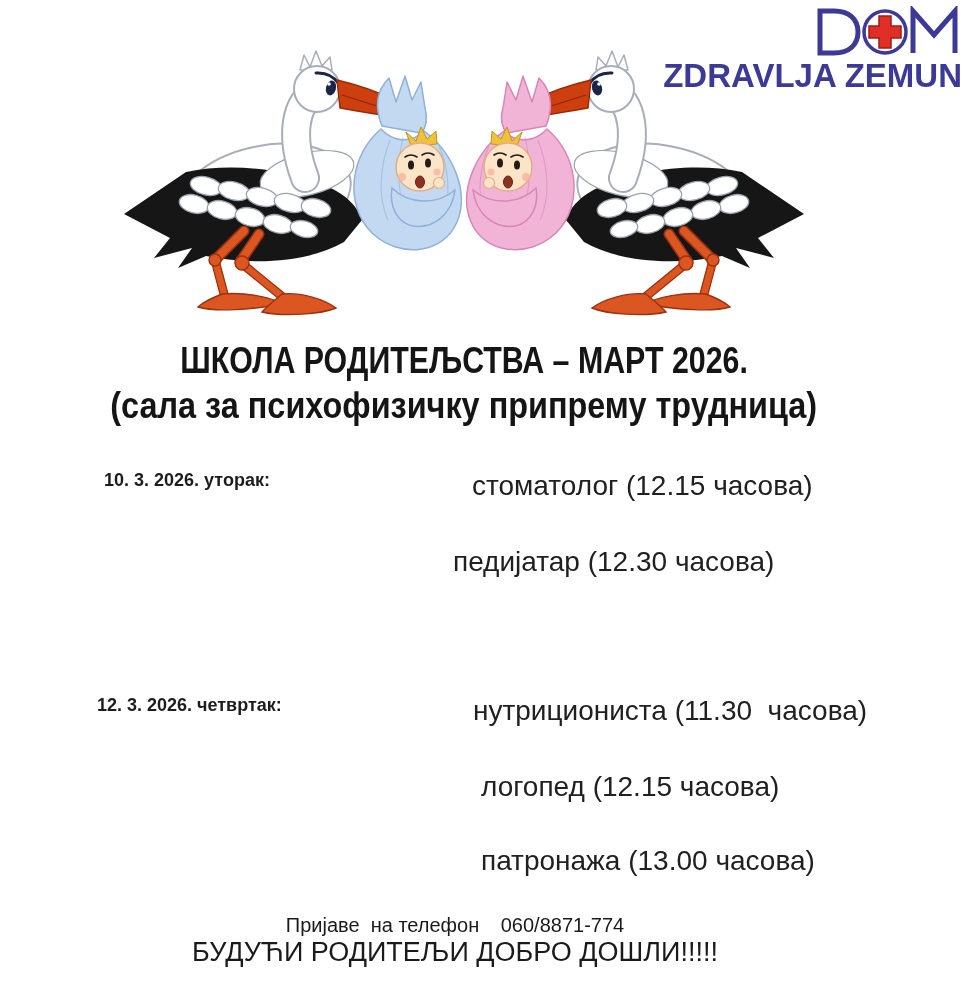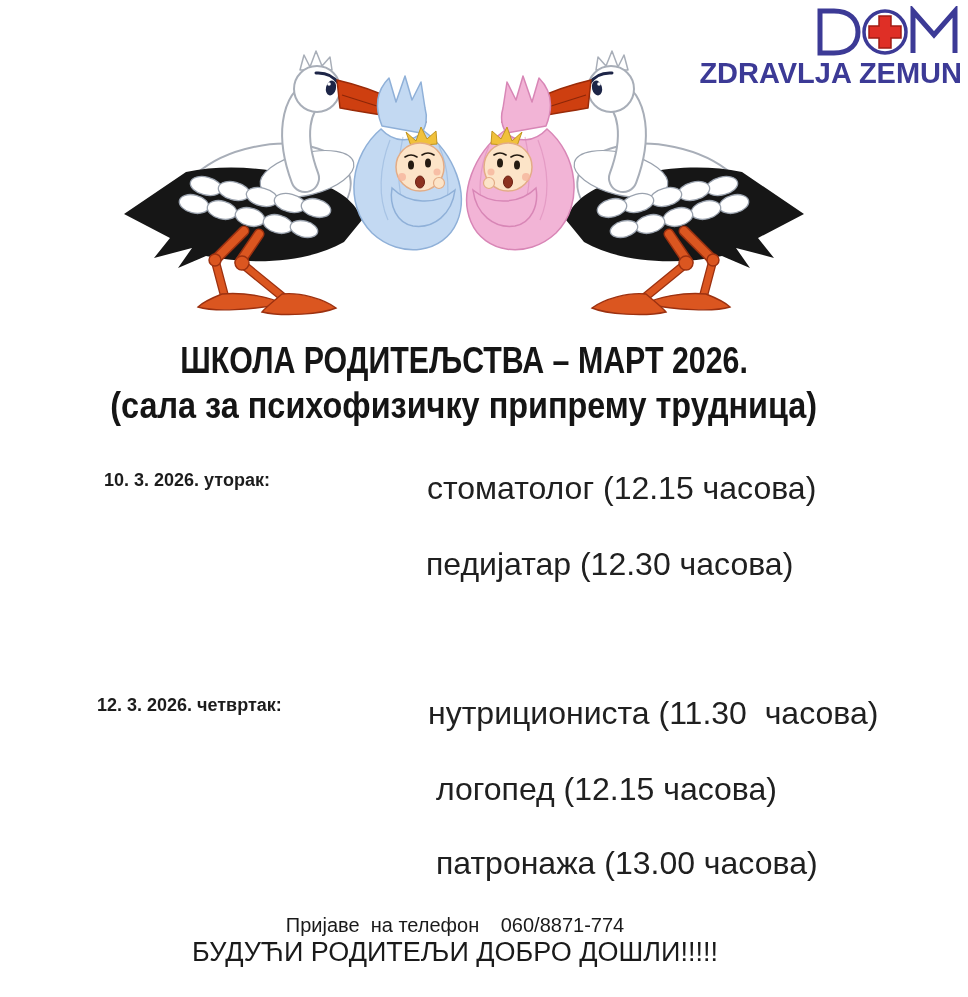--- a/index.html
+++ b/index.html
@@ -4,42 +4,42 @@
 <style>
   html,body { margin:0; padding:0; background:#ffffff; }
   .page {
     position:relative; width:968px; height:997px; background:#ffffff;
     font-family:"Liberation Sans", sans-serif; color:#1a1a1a; overflow:hidden;
   }
   
   .logo { position:absolute; top:6px; right:6px; display:flex; flex-direction:column; align-items:flex-end; }
   .logo-mark { width:150px; height:52px; display:block; margin-right:2px; }
   .logo-word {
-    font-size:29px; font-weight:bold; color:#3c3a96; letter-spacing:0px;
+    font-size:33px; font-weight:bold; color:#3c3a96; letter-spacing:0px;
     margin-top:-1px; white-space:nowrap;
   }
   
   .illo { position:absolute; left:94px; top:36px; width:740px; height:300px; }
   .illo svg { width:100%; height:100%; display:block; }
   .side-blue { --b:#c3d9f2; --bd:#8fb0d8; }
   .side-pink { --b:#f2b4d6; --bd:#d886b6; }
   
   .title-wrap {
     position:absolute; left:0px; right:40px; top:338px;
     display:flex; flex-direction:column; align-items:center; text-align:center;
   }
   .t1 { font-size:37px; font-weight:bold; line-height:46px; color:#151515;
         transform:scaleX(0.82); transform-origin:center; white-space:nowrap; }
   .t2 { font-size:36px; font-weight:bold; line-height:44px; color:#151515;
         transform:scaleX(0.90); transform-origin:center; white-space:nowrap; }
   
   .sched { position:absolute; left:0; top:0; width:100%; height:100%; }
   .row { position:absolute; left:0; width:100%; height:34px; }
   .date { position:absolute; font-size:18px; font-weight:bold; color:#1c1c1c; white-space:pre-wrap; }
-  .svc  { position:absolute; font-size:32px; font-weight:normal; color:#202020; white-space:pre-wrap; }
+  .svc  { position:absolute; font-size:28px; font-weight:normal; color:#202020; white-space:pre-wrap;margin-left:45px; }
   
   .footer { position:absolute; left:0px; right:58px; top:912px; text-align:center; }
   .f1 { font-size:20px; line-height:27px; color:#1a1a1a; white-space:pre-wrap; }
   .f1 .b { font-weight:normal;margin-left:16px; }
   .f2 { font-size:27px; line-height:27px; color:#1a1a1a; white-space:pre-wrap; }
 </style>
 </head>
 <body>
 
 <div class="page">
@@ -146,21 +146,21 @@
     <div class="t1">ШКОЛА РОДИТЕЉСТВА – МАРТ 2026.</div>
     <div class="t2">(сала за психофизичку припрему трудница)</div>
   </div>
 
   <div class="sched">
     <div class="row" style="top:470px">
       <span class="date" style="left:104px">10. 3. 2026. уторак:</span>
       <span class="svc" style="left:427px">стоматолог (12.15 часова)</span>
     </div>
     <div class="row" style="top:546px">
-      <span class="svc" style="left:426px">педијатар (12.30 часова)</span>
+      <span class="svc" style="left:408px">педијатар (12.30 часова)</span>
     </div>
     <div class="row" style="top:695px">
       <span class="date" style="left:97px">12. 3. 2026. четвртак:</span>
       <span class="svc" style="left:428px">нутрициониста (11.30  часова)</span>
     </div>
     <div class="row" style="top:771px">
       <span class="svc" style="left:436px">логопед (12.15 часова)</span>
     </div>
     <div class="row" style="top:845px">
       <span class="svc" style="left:436px">патронажа (13.00 часова)</span>

